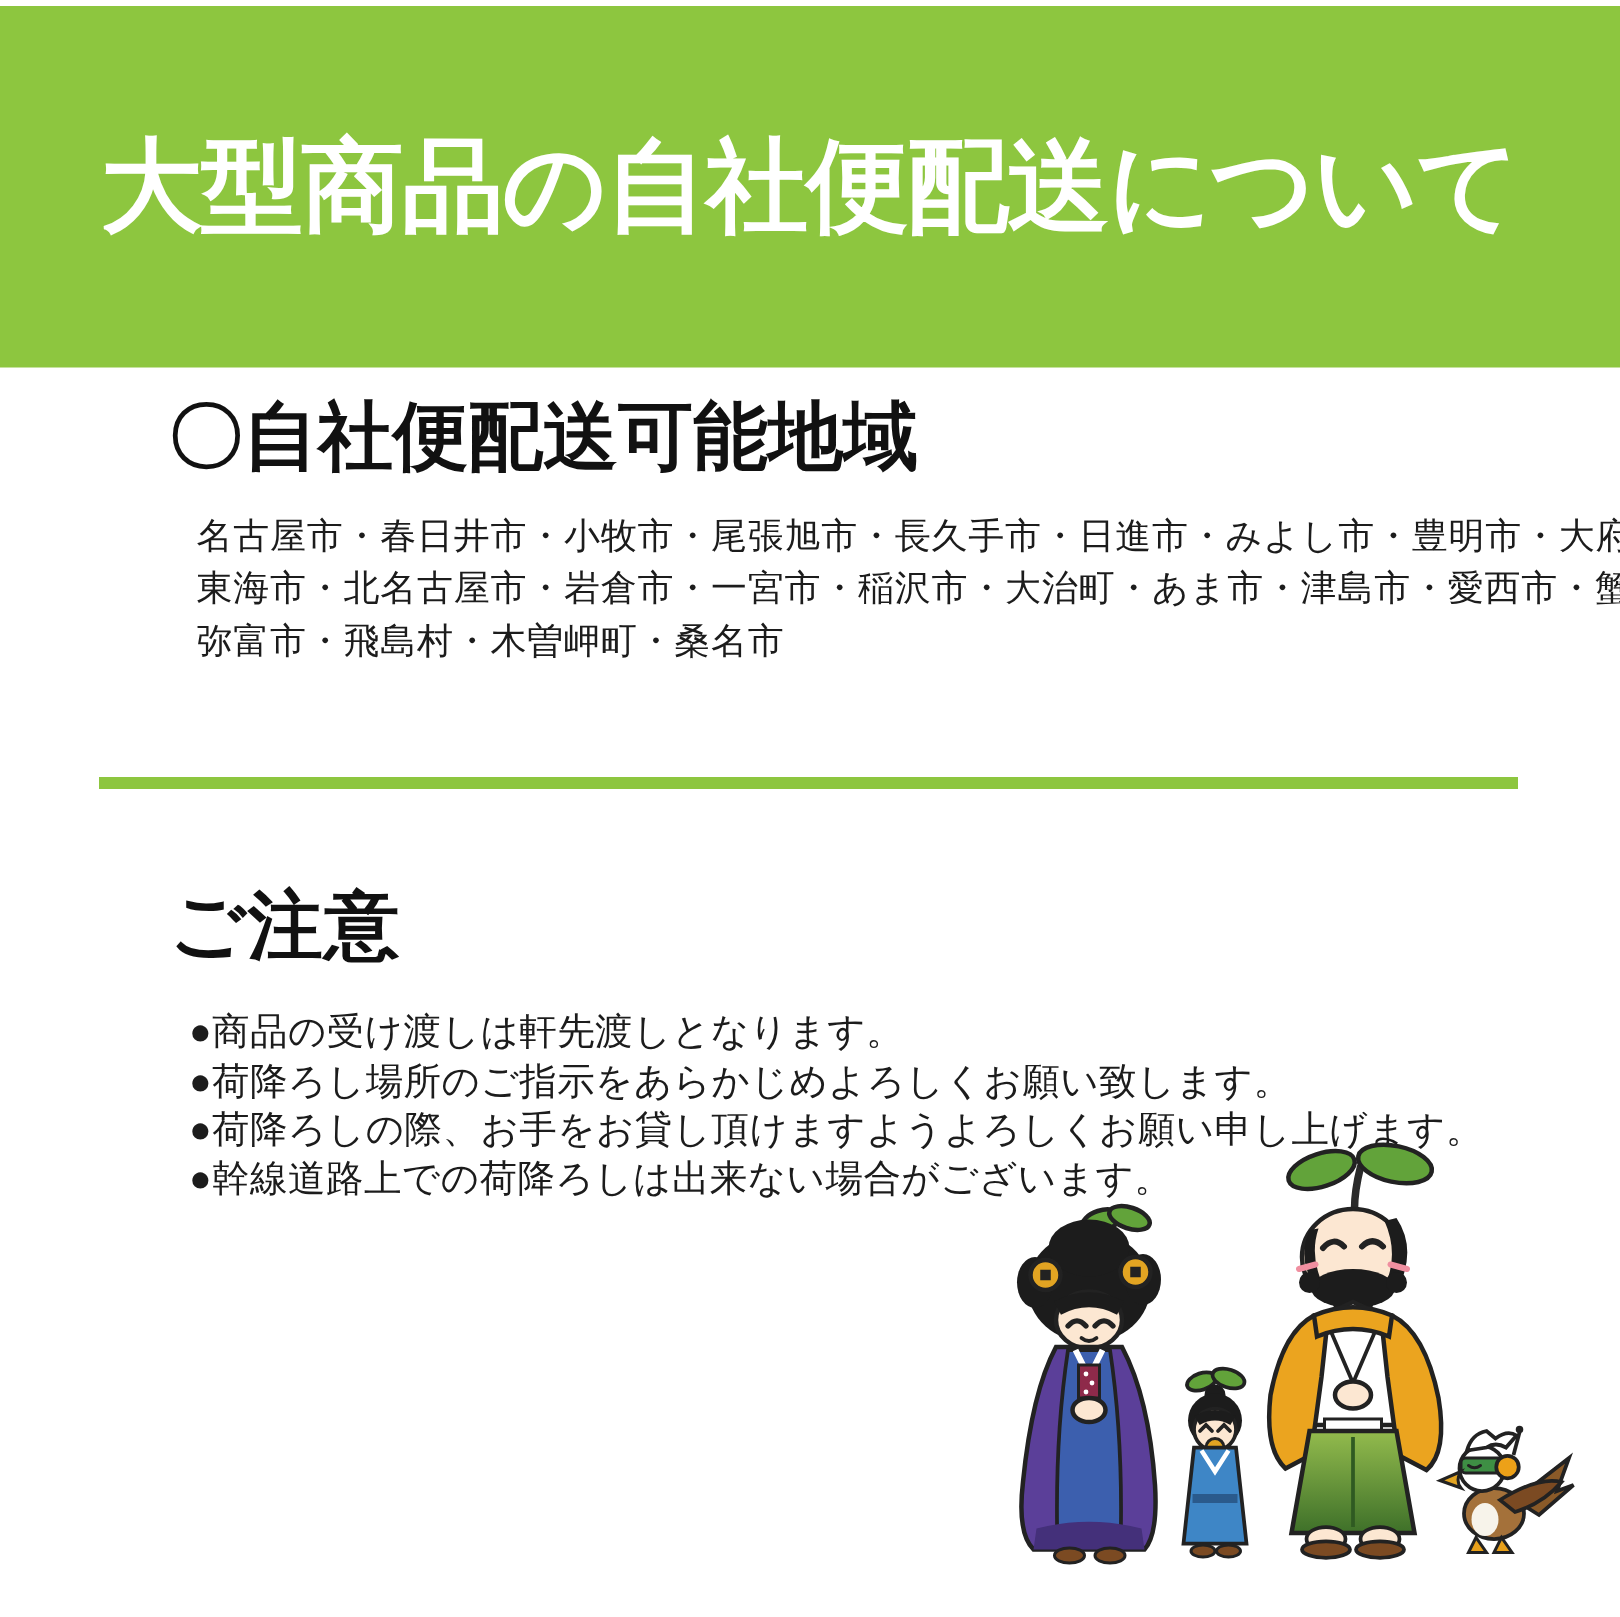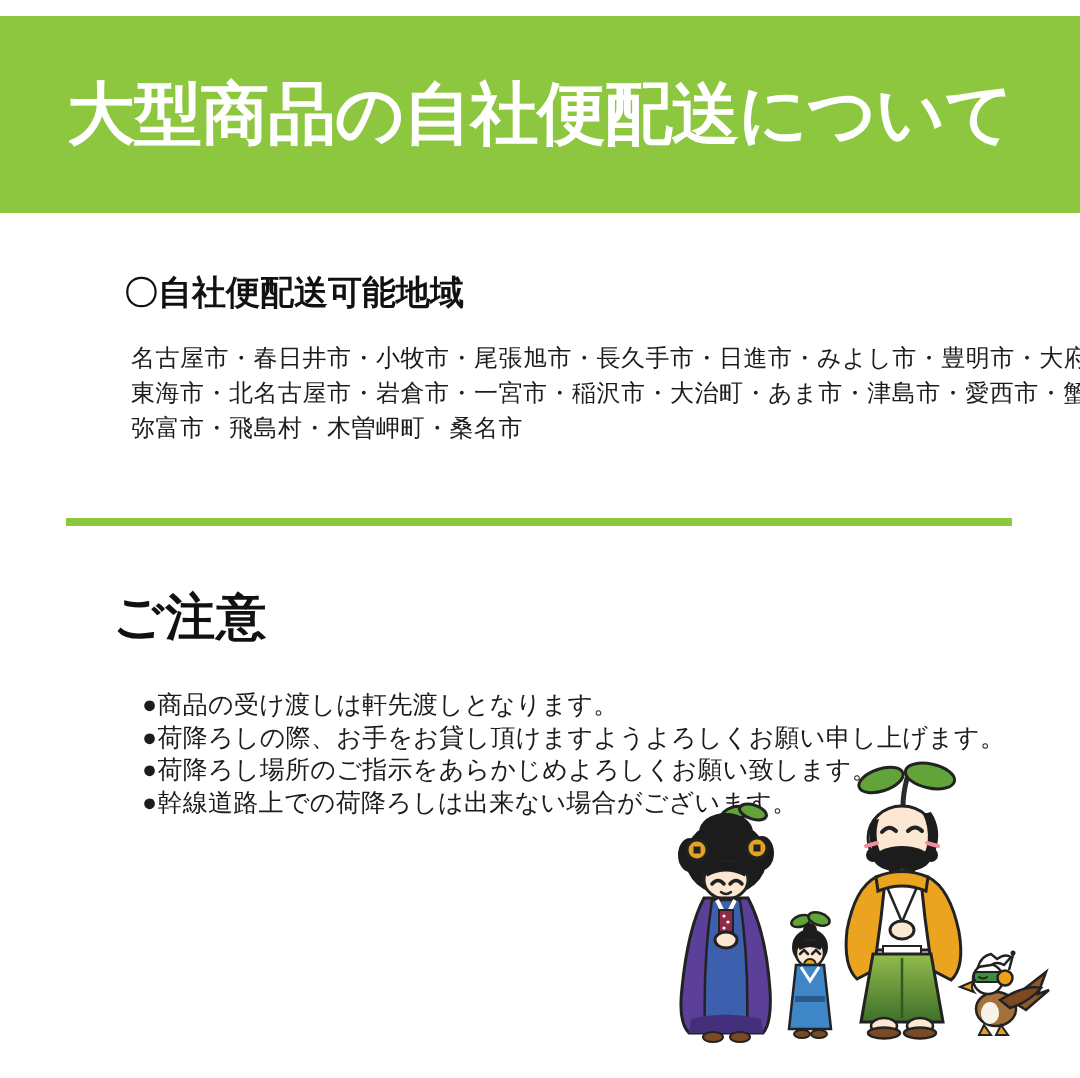--- a/index.html
+++ b/index.html
@@ -6,37 +6,37 @@
   .canvas{
     position:relative;
     width:1080px;height:1078px;
     background:#ffffff;
     overflow:hidden;
     font-family:"Liberation Sans","DejaVu Sans",sans-serif;
     color:#1a1a1a;
   }
   
   .banner{
-    position:absolute;left:0;top:16px;width:1080px;height:197px;
+    position:absolute;left:0;top:4px;width:1080px;height:241px;
     background:#8dc63f;
     display:flex;align-items:center;justify-content:center;
   }
   .banner h1{
     margin:0;
     font-size:68px;
     font-weight:800;
     letter-spacing:-1px;
     color:#ffffff;
     white-space:nowrap;
   }
   
   .region-heading{
     position:absolute;left:112px;top:258px;
-    margin:12px;
-    font-size:34px;font-weight:800;
+    margin:0;
+    font-size:50px;font-weight:800;
     letter-spacing:0px;
     white-space:nowrap;
     color:#111111;
   }
   .region-lines{
     position:absolute;left:131px;top:340px;
     font-size:24px;line-height:35px;
     letter-spacing:0.5px;
     color:#1c1c1c;
   }
@@ -52,21 +52,21 @@
     position:absolute;left:113px;top:584px;
     margin:0;
     font-size:50px;font-weight:800;
     letter-spacing:1px;
     white-space:nowrap;
     color:#111111;
     text-align:center;
   }
   .notice-list{
     position:absolute;left:126px;top:672px;
-    margin:16px;padding:0;
+    margin:0;padding:0;
     list-style:none;
     font-size:25px;line-height:32.5px;
     letter-spacing:0.3px;
     color:#1c1c1c;
   }
   .notice-list li{white-space:nowrap;}
   
   .mascots{
     position:absolute;left:660px;top:760px;
     width:395px;height:292px;
@@ -86,22 +86,22 @@
     <div>名古屋市・春日井市・小牧市・尾張旭市・長久手市・日進市・みよし市・豊明市・大府市</div>
     <div>東海市・北名古屋市・岩倉市・一宮市・稲沢市・大治町・あま市・津島市・愛西市・蟹江町</div>
     <div>弥富市・飛島村・木曽岬町・桑名市</div>
   </div>
 
   <div class="divider"></div>
 
   <h2 class="notice-heading">ご注意</h2>
   <ul class="notice-list">
     <li>●商品の受け渡しは軒先渡しとなります。</li>
+    <li>●荷降ろし場所のご指示をあらかじめよろしくお願い致します。</li>
     <li>●荷降ろしの際、お手をお貸し頂けますようよろしくお願い申し上げます。</li>
-    <li>●荷降ろし場所のご指示をあらかじめよろしくお願い致します。</li>
     <li>●幹線道路上での荷降ろしは出来ない場合がございます。</li>
   </ul>
 
   <svg class="mascots" viewBox="0 0 395 292">
     <defs>
       <linearGradient id="hakamaGrad" x1="0" y1="0" x2="0" y2="1">
         <stop offset="0" stop-color="#93bb4d"></stop>
         <stop offset="1" stop-color="#3e7029"></stop>
       </linearGradient>
     </defs>

